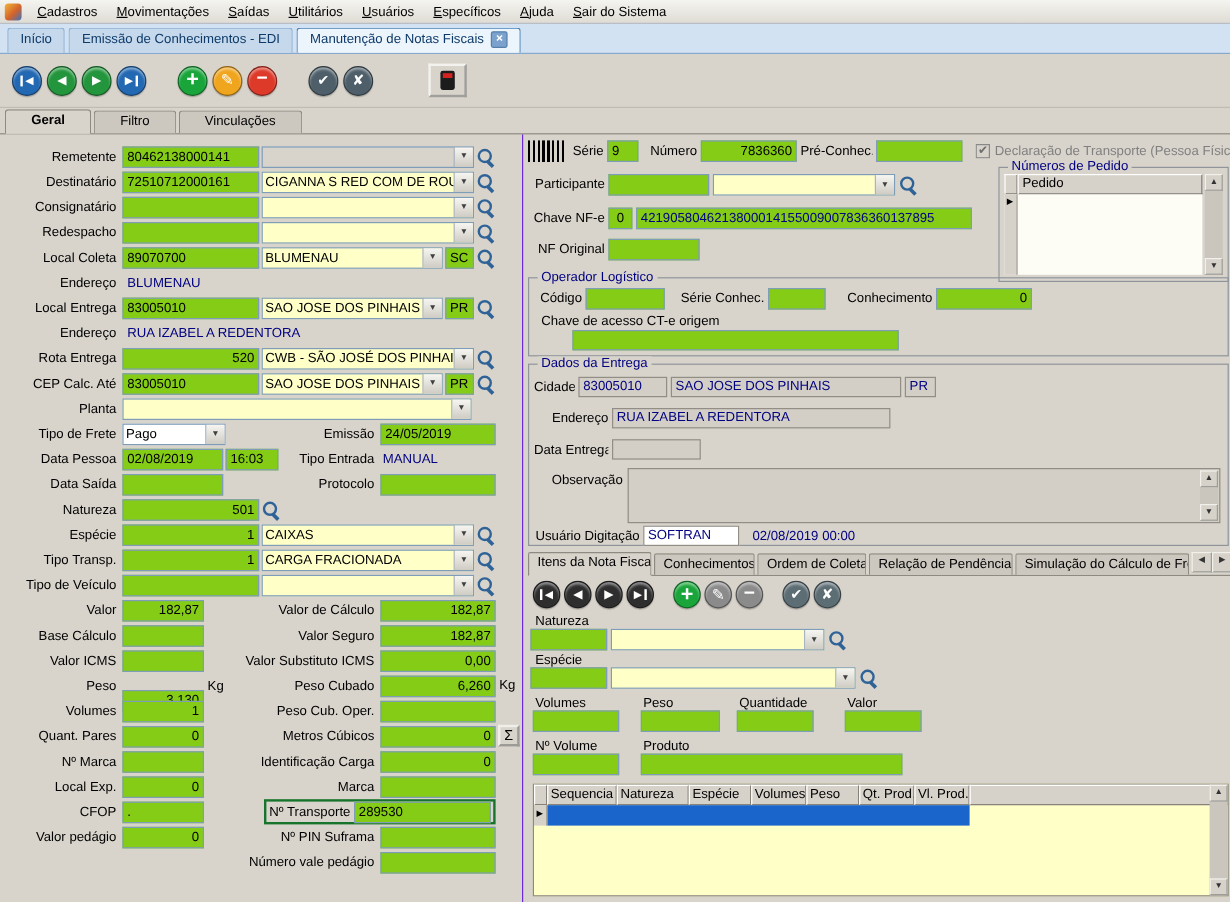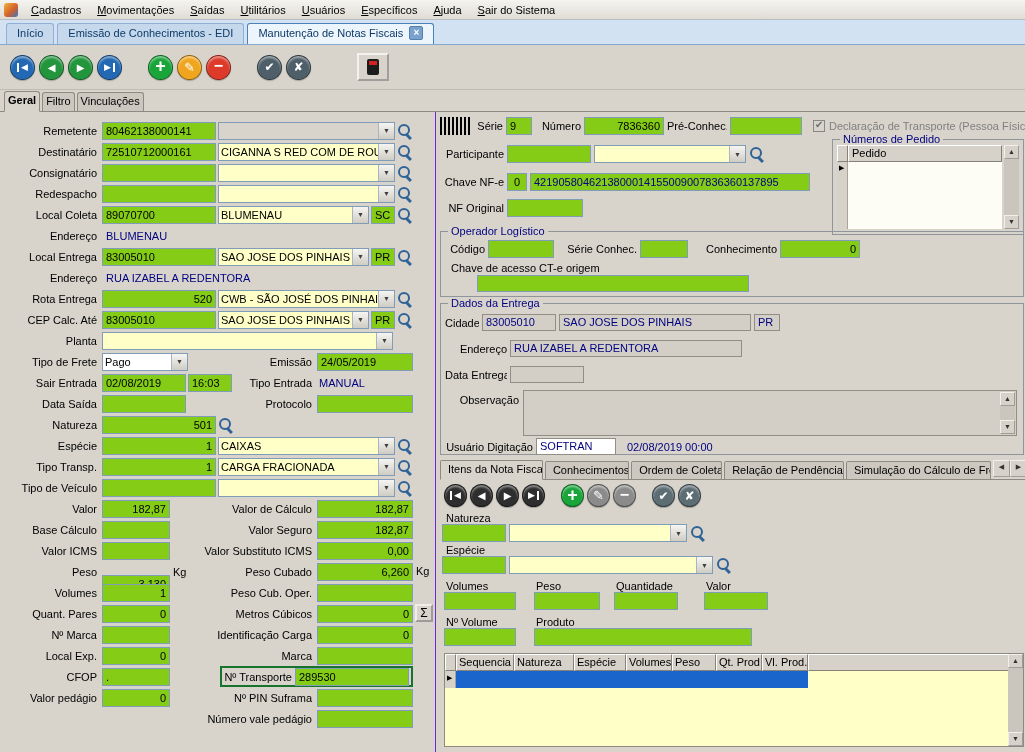--- a/index.html
+++ b/index.html
@@ -35,21 +35,21 @@
 .g-pencil::before{content:"✎";font-size:13px}
 .g-minus::before{content:"−";font-size:16px;font-weight:bold;position:relative;top:-1px}
 .g-check::before{content:"✔";font-size:12px}
 .g-cross::before{content:"✘";font-size:12px}
 .devbtn{margin-left:42px;width:32px;height:28px;background:#d8d4cc;border:2px outset #f4f2ee;display:flex;align-items:center;justify-content:center;cursor:pointer}
 .devicon{width:12px;height:16px;background:#1c1c1c;border-radius:2px;position:relative}
 .devicon::before{content:"";position:absolute;left:2px;top:2px;width:8px;height:4px;background:#d22222}
 
 
 .subtabs{position:absolute;top:90px;left:0;width:100%;height:22px;display:flex;align-items:flex-end;padding-left:4px;gap:2px;border-bottom:1px solid #8e8a82}
-.stab{height:19px;padding:2px 3px 0;background:#ccc8c0;border:1px solid #8e8a82;border-bottom:none;border-radius:3px 3px 0 0;cursor:pointer}
+.stab{height:19px;padding:2px 21px 0;background:#ccc8c0;border:1px solid #8e8a82;border-bottom:none;border-radius:3px 3px 0 0;cursor:pointer}
 .stab.active{background:#d8d4cc;height:21px;margin-bottom:-1px;border-bottom:1px solid #d8d4cc;font-weight:bold}
 
 
 .left{position:absolute;top:112px;left:0;width:430px;height:640px;padding:8px 0 0 3px}
 .row{display:flex;align-items:center;height:21px;gap:2px;position:relative;width:410px}
 .lbl{width:97px;flex:none;text-align:right;padding-right:3px;white-space:nowrap;overflow:hidden}
 .lbl2{flex:1;text-align:right;padding-right:3px;white-space:nowrap;overflow:hidden;min-width:0}
 .inp{height:18px;border:1px solid #7f9db9;background:#84cc16;font:inherit;padding:0 3px;flex:none;color:#000}
 .inp.ar{text-align:right}
 .combo{height:18px;border:1px solid #7f9db9;background:#fff;display:flex;align-items:stretch;flex:1;min-width:0}
@@ -288,21 +288,21 @@
     <span class="lbl">Tipo de Frete</span>
     <div class="combo fixed" style="width:86px">
         <span class="ctext">Pago</span>
         <span class="cbtn"></span>
       </div>
     <span class="lbl2">Emissão</span>
     <input class="inp" style="width: 96px;" value="24/05/2019">
   </div>
 
   <div class="row">
-    <span class="lbl">Sair Entrada</span>
+    <span class="lbl">Data Pessoa</span>
     <input class="inp" style="width: 84px;" value="02/08/2019">
     <input class="inp" style="width: 44px;" value="16:03">
     <span class="lbl2">Tipo Entrada</span>
     <span class="flatval" style="width:96px;padding-left:2px">MANUAL</span>
   </div>
 
   <div class="row">
     <span class="lbl">Data Saída</span>
     <input class="inp" style="width: 84px;" value="">
     <span class="lbl2">Protocolo</span>

